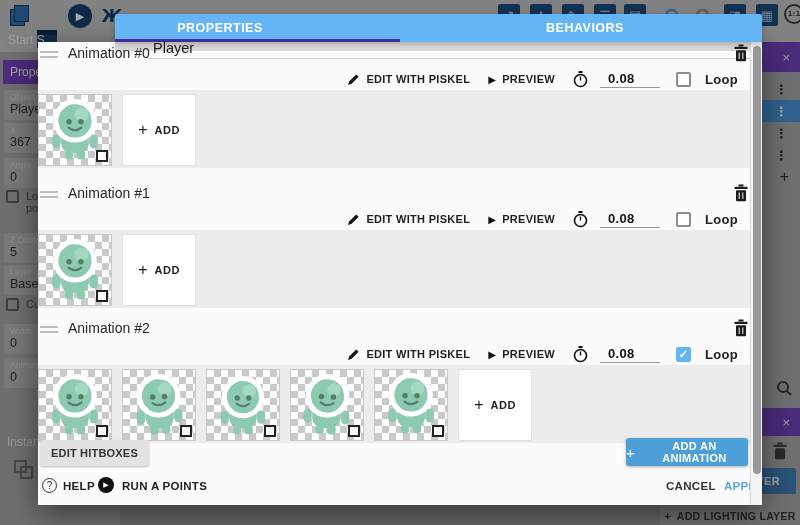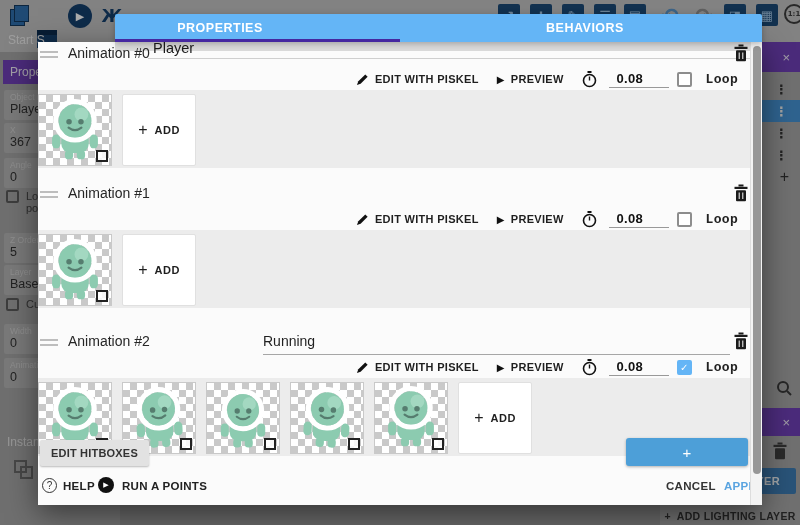--- a/index.html
+++ b/index.html
@@ -68,21 +68,21 @@
   
   .anim { position:absolute; left:0; right:0; height:128px; }
   .drag { position:absolute; left:2px; top:9px; width:18px; }
   .drag i { display:block; height:2px; background:#bdbdbd; margin-bottom:3px; }
   .a-title { position:absolute; left:30px; top:3px; font-size:14px; color:#262626; }
   .a-name { position:absolute; left:225px; top:0; right:32px; height:25px; font-size:14px; line-height:23px;
             color:#1f1f1f; border-bottom:1px solid #a6a6a6; }
   .trash-btn { position:absolute; left:694px; top:2px; width:18px; height:20px; background:none; border:none; cursor:pointer; padding:0; }
   .prow { position:absolute; top:26px; right:24px; height:22px; display:flex; align-items:center; }
   .pbtn { display:flex; align-items:center; gap:6px; font-size:11px; font-weight:bold; letter-spacing:.3px; color:#1f1f1f; cursor:pointer; }
-  .gap18 { margin-left:18px; } .gap20 { margin-left:8px;font-family:Liberation Mono, monospace; }
+  .gap18 { margin-left:18px; } .gap20 { margin-left:16px; }
   .tri { font-family:"DejaVu Sans", sans-serif; font-size:10px; color:#111; }
   .time { width:60px; border-bottom:1px solid #999; font-size:13px; padding:0 0 1px 8px; color:#111; margin-left:6px; }
   .cb { width:15px; height:15px; border:2px solid #8d8d8d; border-radius:2px; background:#fff; display:flex;
         align-items:center; justify-content:center; cursor:pointer; }
   .cb.on { background:#64b5f6; border-color:#64b5f6; color:#fff; font-size:11px; font-weight:bold; }
   .loop-lb { font-size:13px; color:#222; margin-left:8px; }
   .srow { position:absolute; left:0; right:0; top:48px; height:78px; background:#ececec; display:flex; gap:10px; padding:4px 0 0 0; }
   .thumb { position:relative; width:74px; height:72px; flex:0 0 74px; border:1px solid #c9c9c9; cursor:pointer;
            background:repeating-conic-gradient(#c9c9c9 0% 25%, #ffffff 0% 50%) 0 0 / 14px 14px; display:flex; align-items:center; justify-content:center; }
   .thumb svg.spr { width:66px; height:66px; }
@@ -354,27 +354,26 @@
             </svg>
           <span class="tcb"></span>
         </div>
         <div class="addbox">
           <span class="plus">+</span>
           <span class="lbl">ADD</span>
         </div>
       </div>
     </div>
 
-    <div class="anim" style="top:288px">
+    <div class="anim" style="top:275px">
       <div class="drag">
           <i></i>
           <i></i>
         </div>
       <div class="a-title">Animation #2</div>
-      <div class="a-name">Running</div>
       <button class="trash-btn">
         <svg width="16" height="18" viewBox="0 0 16 18">
           <rect x="5.5" y="0.5" width="5" height="2" fill="#1b1b1b"></rect>
             <rect x="1.5" y="2.8" width="13" height="2.2" fill="#1b1b1b"></rect>
           <rect x="3" y="6.2" width="10" height="11" rx="1" fill="#1b1b1b"></rect>
           <line x1="6.2" y1="8.5" x2="6.2" y2="15" stroke="#fbfbfb" stroke-width="1"></line>
             <line x1="9.8" y1="8.5" x2="9.8" y2="15" stroke="#fbfbfb" stroke-width="1"></line>
         </svg>
       </button>
       <div class="prow">
@@ -435,20 +434,21 @@
         <div class="addbox">
           <span class="plus">+</span>
           <span class="lbl">ADD</span>
         </div>
       </div>
     </div>
 
     <button class="graybtn b-hit">EDIT HITBOXES</button>
     <button class="addanim">
       <span class="plus">+</span>
+      <span class="lbl">ADD AN ANIMATION</span>
     </button>
 
     <div class="help-ic">?</div>
     <div class="foot-item f-help">HELP</div>
     <div class="run-ic">
         <span class="tri">▶</span>
       </div>
     <div class="foot-item f-run">RUN A POINTS</div>
     <div class="foot-item f-cancel">CANCEL</div>
     <div class="foot-item f-apply">APPLY</div>

